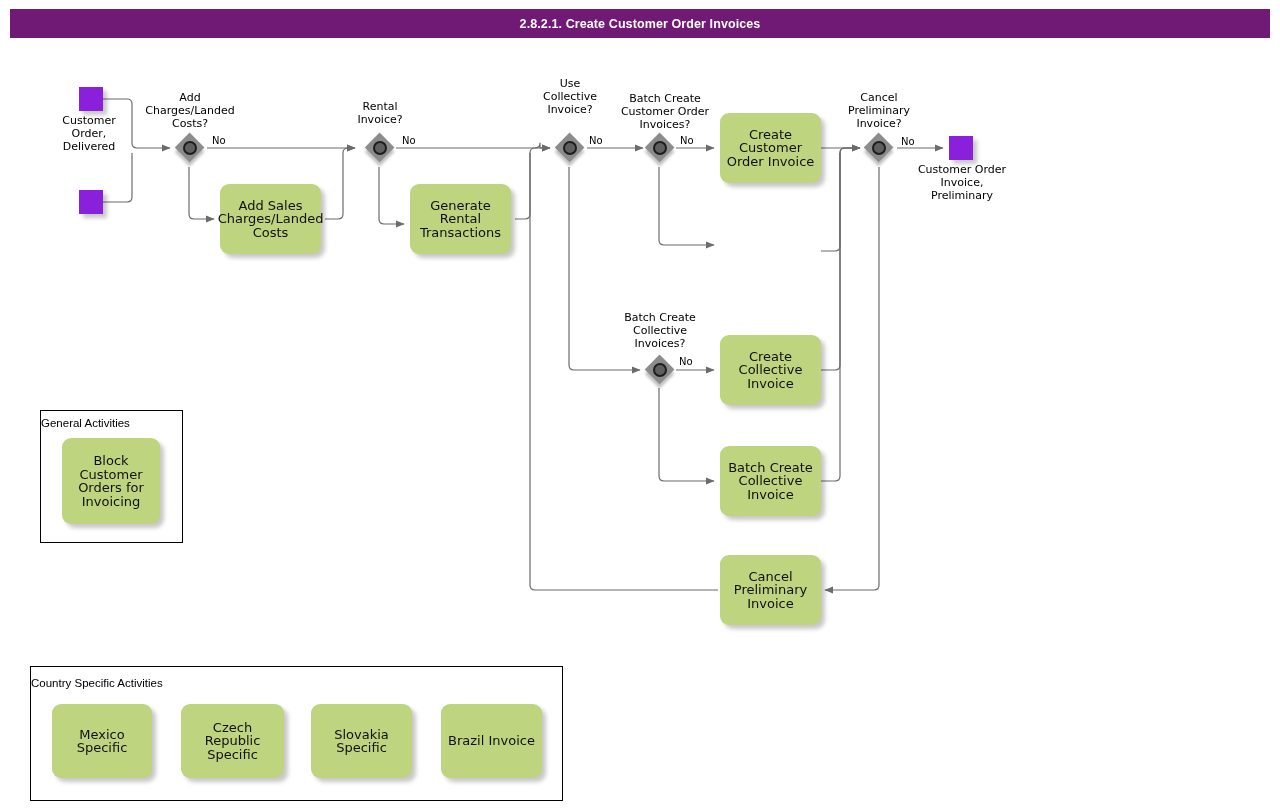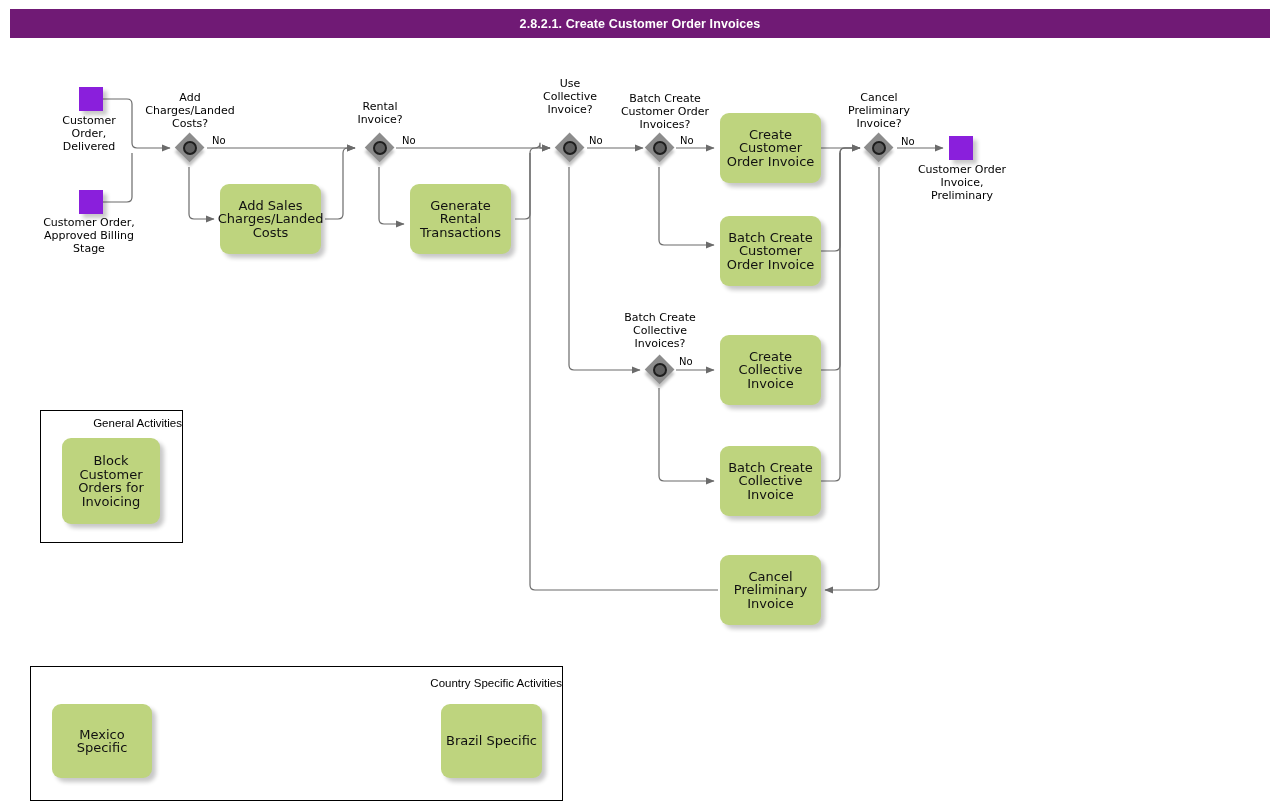--- a/index.html
+++ b/index.html
@@ -36,21 +36,21 @@
     border-radius:50%;background:#5f5f5f;border:2.2px solid #1d1d1d;
     box-sizing:border-box;}
 
   
   .lbl{position:absolute;text-align:center;font-size:11px;line-height:13px;
     color:#000;white-space:pre-line;}
   .lbl-no{position:absolute;font-size:10px;color:#000;}
 
   
   .group{position:absolute;border:1.4px solid #000;background:transparent;}
-  .group-title{position:absolute;width:100%;text-align:right;
+  .group-title{position:absolute;width:100%;text-align:left;
     font-family:"Liberation Sans",sans-serif;font-size:11.5px;color:#000;}
 </style>
 </head>
 <body>
 
 <div id="title-bar">
   <span>2.8.2.1. Create Customer Order Invoices</span>
 </div>
 
 <div id="canvas">
@@ -105,23 +105,20 @@
       <path d="M530,153 V585 Q530,590 535,590 H718"></path>
     </g>
   </svg>
 
   <div class="evt" style="left:79px;top:87px;"></div>
   <div class="lbl" style="left:29px;top:114px;width:120px;">Customer
 Order,
 Delivered</div>
 
   <div class="evt" style="left:79px;top:190px;"></div>
-  <div class="lbl" style="left:19px;top:216px;width:140px;">Customer Order,
-Approved Billing
-Stage</div>
 
   <div class="evt" style="left:949px;top:136px;"></div>
   <div class="lbl" style="left:897px;top:163px;width:130px;">Customer Order
 Invoice,
 Preliminary</div>
 
   <div class="gw" style="left:175px;top:133px;">
     <div class="dia"></div>
     <div class="ring"></div>
   </div>
@@ -178,23 +175,20 @@
 Charges/Landed
 Costs</div>
 
   <div class="task" style="left:410px;top:184px;width:101px;height:70px;">Generate Rental
 Transactions</div>
 
   <div class="task" style="left:720px;top:113px;width:101px;height:70px;">Create
 Customer Order
 Invoice</div>
 
-  <div class="task" style="left:720px;top:216px;width:101px;height:70px;">Batch Create
-Customer
-Order Invoice</div>
 
   <div class="task" style="left:720px;top:335px;width:101px;height:70px;">Create
 Collective
 Invoice</div>
 
   <div class="task" style="left:720px;top:555px;width:101px;height:70px;">Cancel
 Preliminary
 Invoice</div>
 
   <div class="task" style="left:720px;top:446px;width:101px;height:70px;">Batch Create
@@ -204,16 +198,20 @@
   <div class="group" style="left:40px;top:410px;width:141px;height:131px;">
     <div class="group-title" style="top:6px;">General Activities</div>
     <div class="task" style="left:21px;top:27px;width:98px;height:86px;">Block Customer
 Orders for
 Invoicing</div>
   </div>
 
   <div class="group" style="left:30px;top:666px;width:531px;height:133px;">
     <div class="group-title" style="top:10px;">Country Specific Activities</div>
     <div class="task" style="left:21px;top:37px;width:100px;height:74px;">Mexico Specific</div>
-    <div class="task" style="left:410px;top:37px;width:101px;height:74px;">Brazil Specific</div>
+    <div class="task" style="left:150px;top:37px;width:103px;height:74px;">Czech Republic
+Specific</div>
+    <div class="task" style="left:280px;top:37px;width:101px;height:74px;">Slovakia
+Specific</div>
+    <div class="task" style="left:410px;top:37px;width:101px;height:74px;">Brazil Invoice</div>
   </div>
 
 </div>
 
 </body></html>

